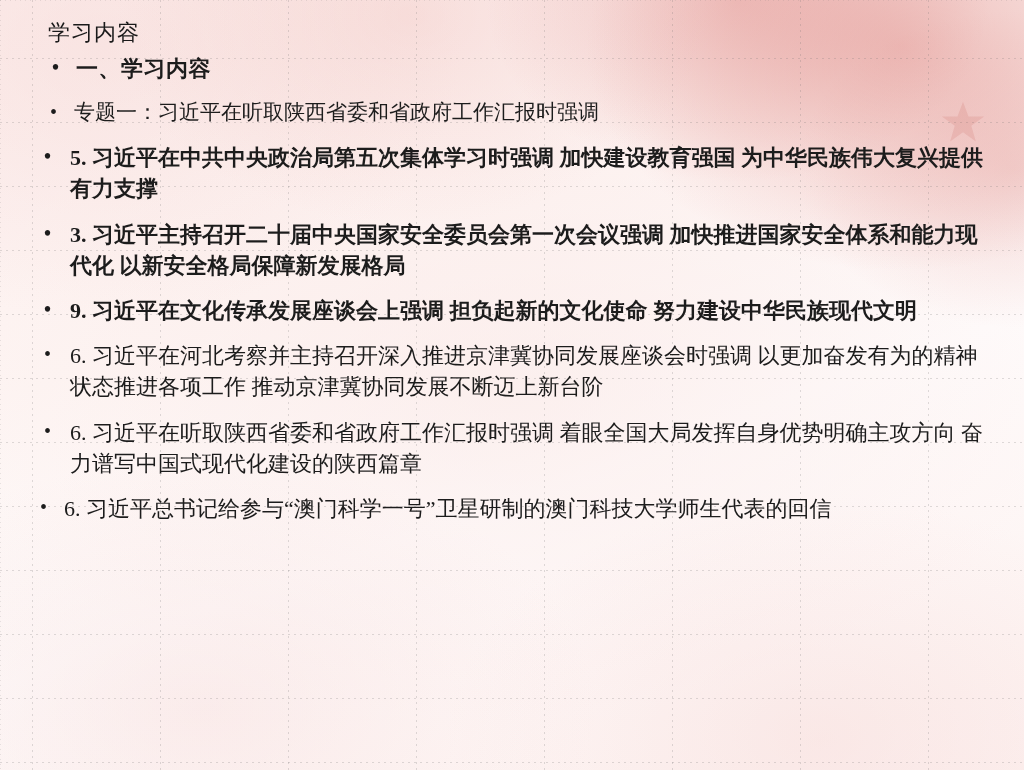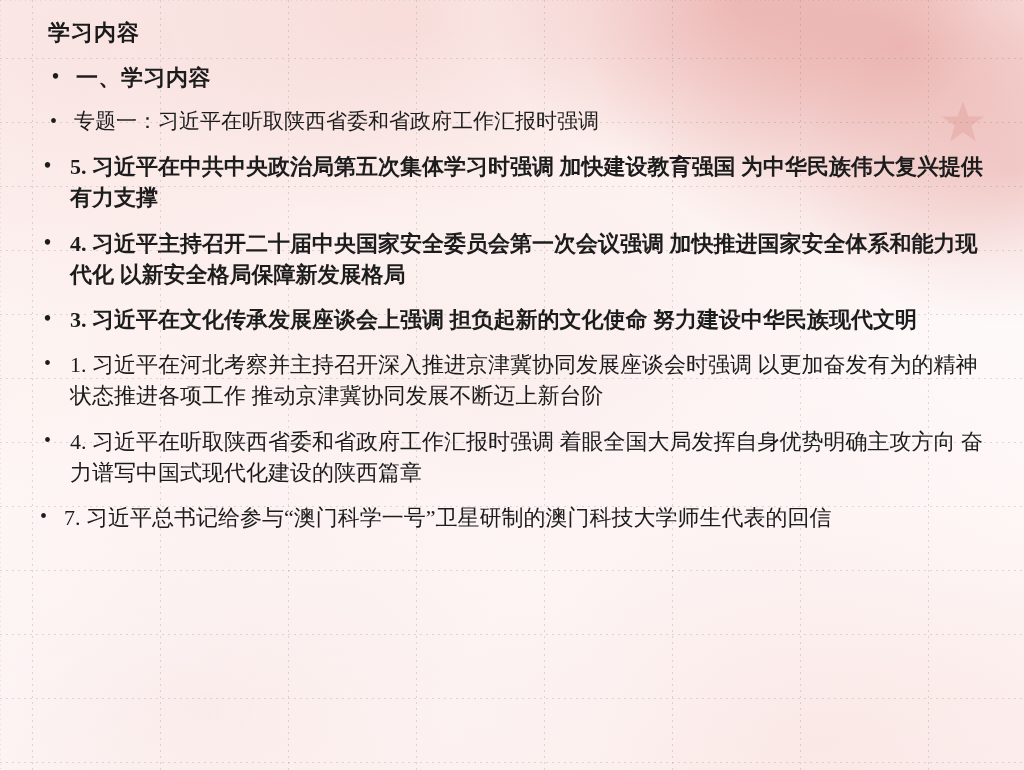--- a/index.html
+++ b/index.html
@@ -71,25 +71,25 @@
   }
 
   #content {
     position: relative;
     z-index: 3;
     padding: 10px 28px 0 40px;
   }
 
   #slide-title {
     font-family: "Liberation Sans", "DejaVu Sans", sans-serif;
-    font-weight: bold;
+    font-weight: normal;
     font-size: 22px;
     color: #1a1a1a;
     letter-spacing: 1px;
-    margin: 8px 0 14px 8px;
+    margin: 8px 0 5px 8px;
   }
 
   .bullet-list {
     list-style: none;
     margin: 0;
     padding: 0;
   }
 
   .bullet-item {
     position: relative;
@@ -176,38 +176,38 @@
         <span class="text">专题一：习近平在听取陕西省委和省政府工作汇报时强调</span>
       </li>
 
       <li class="bullet-item lvl-3 bold">
         <span class="dot">•</span>
         <span class="text">5. 习近平在中共中央政治局第五次集体学习时强调 加快建设教育强国 为中华民族伟大复兴提供有力支撑</span>
       </li>
 
       <li class="bullet-item lvl-3 bold">
         <span class="dot">•</span>
-        <span class="text">4. 习近平主持召开二十届中央国家安全委员会第一次会议强调 加快推进国家安全体系和能力现代化 以新安全格局保障新发展格局</span>
+        <span class="text">3. 习近平主持召开二十届中央国家安全委员会第一次会议强调 加快推进国家安全体系和能力现代化 以新安全格局保障新发展格局</span>
       </li>
 
       <li class="bullet-item lvl-3 bold">
         <span class="dot">•</span>
-        <span class="text">3. 习近平在文化传承发展座谈会上强调 担负起新的文化使命 努力建设中华民族现代文明</span>
+        <span class="text">9. 习近平在文化传承发展座谈会上强调 担负起新的文化使命 努力建设中华民族现代文明</span>
       </li>
 
       <li class="bullet-item lvl-3">
         <span class="dot">•</span>
-        <span class="text">1. 习近平在河北考察并主持召开深入推进京津冀协同发展座谈会时强调 以更加奋发有为的精神状态推进各项工作 推动京津冀协同发展不断迈上新台阶</span>
+        <span class="text">6. 习近平在河北考察并主持召开深入推进京津冀协同发展座谈会时强调 以更加奋发有为的精神状态推进各项工作 推动京津冀协同发展不断迈上新台阶</span>
       </li>
 
       <li class="bullet-item lvl-3">
         <span class="dot">•</span>
-        <span class="text">4. 习近平在听取陕西省委和省政府工作汇报时强调 着眼全国大局发挥自身优势明确主攻方向 奋力谱写中国式现代化建设的陕西篇章</span>
+        <span class="text">6. 习近平在听取陕西省委和省政府工作汇报时强调 着眼全国大局发挥自身优势明确主攻方向 奋力谱写中国式现代化建设的陕西篇章</span>
       </li>
 
       <li class="bullet-item lvl-4">
         <span class="dot">•</span>
-        <span class="text">7. 习近平总书记给参与“澳门科学一号”卫星研制的澳门科技大学师生代表的回信</span>
+        <span class="text">6. 习近平总书记给参与“澳门科学一号”卫星研制的澳门科技大学师生代表的回信</span>
       </li>
 
     </ul>
   </div>
 </div>
 
 </body></html>

